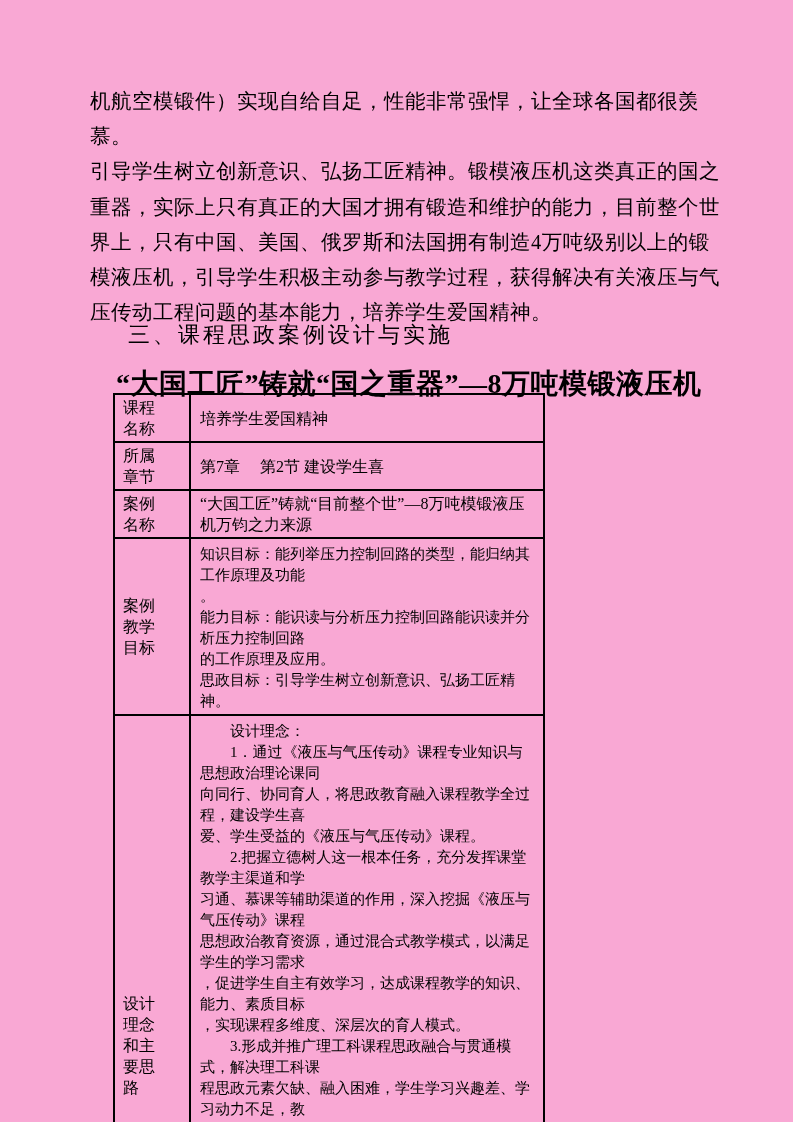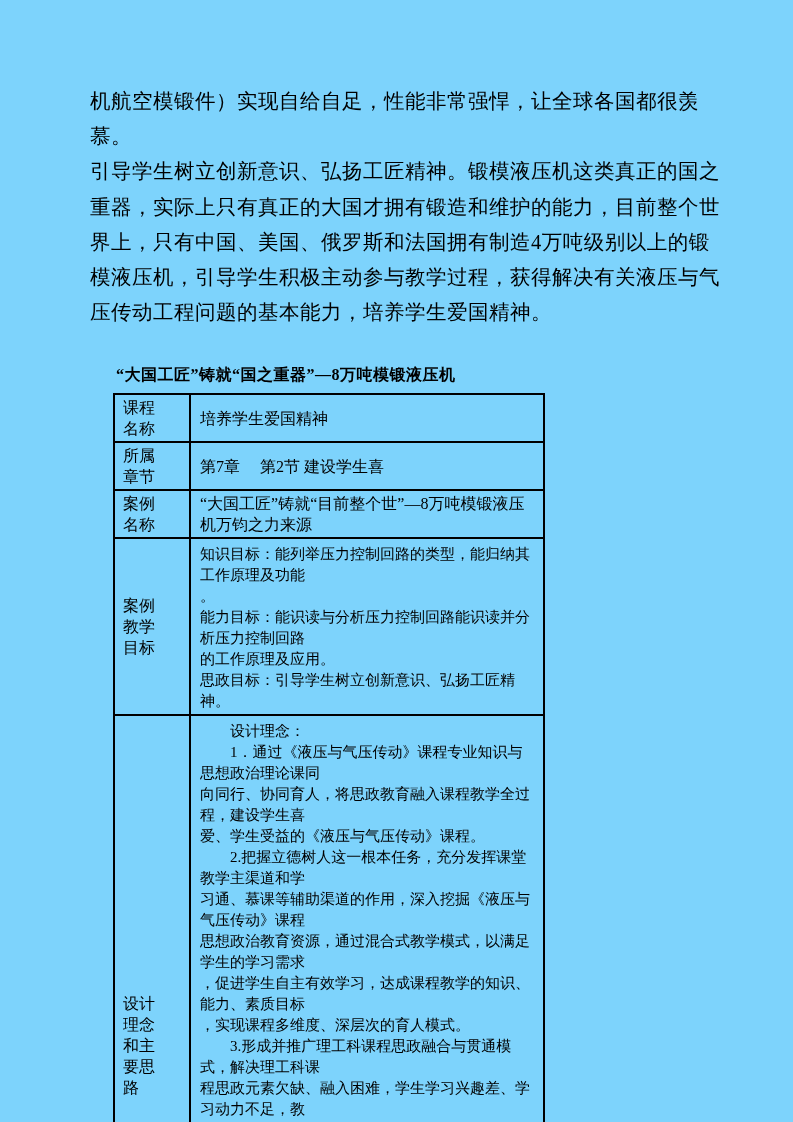--- a/index.html
+++ b/index.html
@@ -6,21 +6,21 @@
     margin: 0;
     padding: 0;
     background: #ffffff;
     font-family: "Liberation Serif", "DejaVu Serif", serif;
     color: #000000;
   }
   .page {
     position: relative;
     width: 793px;
     height: 1122px;
-    background: #7dd3fc;
+    background: #f9a8d4;
     overflow: hidden;
   }
   .intro {
     position: absolute;
     left: 90px;
     top: 84px;
     width: 645px;
     font-size: 20.5px;
     line-height: 35.2px;
     white-space: pre-wrap;
@@ -31,21 +31,21 @@
     left: 128px;
     top: 320px;
     font-size: 22px;
     letter-spacing: 3px;
     white-space: pre;
   }
   .table-title {
     position: absolute;
     left: 116px;
     top: 365px;
-    font-size: 16px;
+    font-size: 28px;
     font-weight: bold;
     letter-spacing: 0.5px;
     white-space: pre;
   }
   table.case-table {
     position: absolute;
     left: 113px;
     top: 393px;
     width: 432px;
     border-collapse: collapse;
@@ -83,20 +83,21 @@
 
 <div class="page">
 
   <div class="intro">机航空模锻件）实现自给自足，性能非常强悍，让全球各国都很羡慕。
 引导学生树立创新意识、弘扬工匠精神。锻模液压机这类真正的国之
 重器，实际上只有真正的大国才拥有锻造和维护的能力，目前整个世
 界上，只有中国、美国、俄罗斯和法国拥有制造4万吨级别以上的锻
 模液压机，引导学生积极主动参与教学过程，获得解决有关液压与气
 压传动工程问题的基本能力，培养学生爱国精神。</div>
 
+  <div class="section-heading">三、课程思政案例设计与实施</div>
 
   <div class="table-title">“大国工匠”铸就“国之重器”—8万吨模锻液压机</div>
 
   <table class="case-table">
     <tbody>
         <tr class="row-course">
       <td class="label-cell">课程
 名称</td>
       <td class="content-cell">培养学生爱国精神</td>
     </tr>

